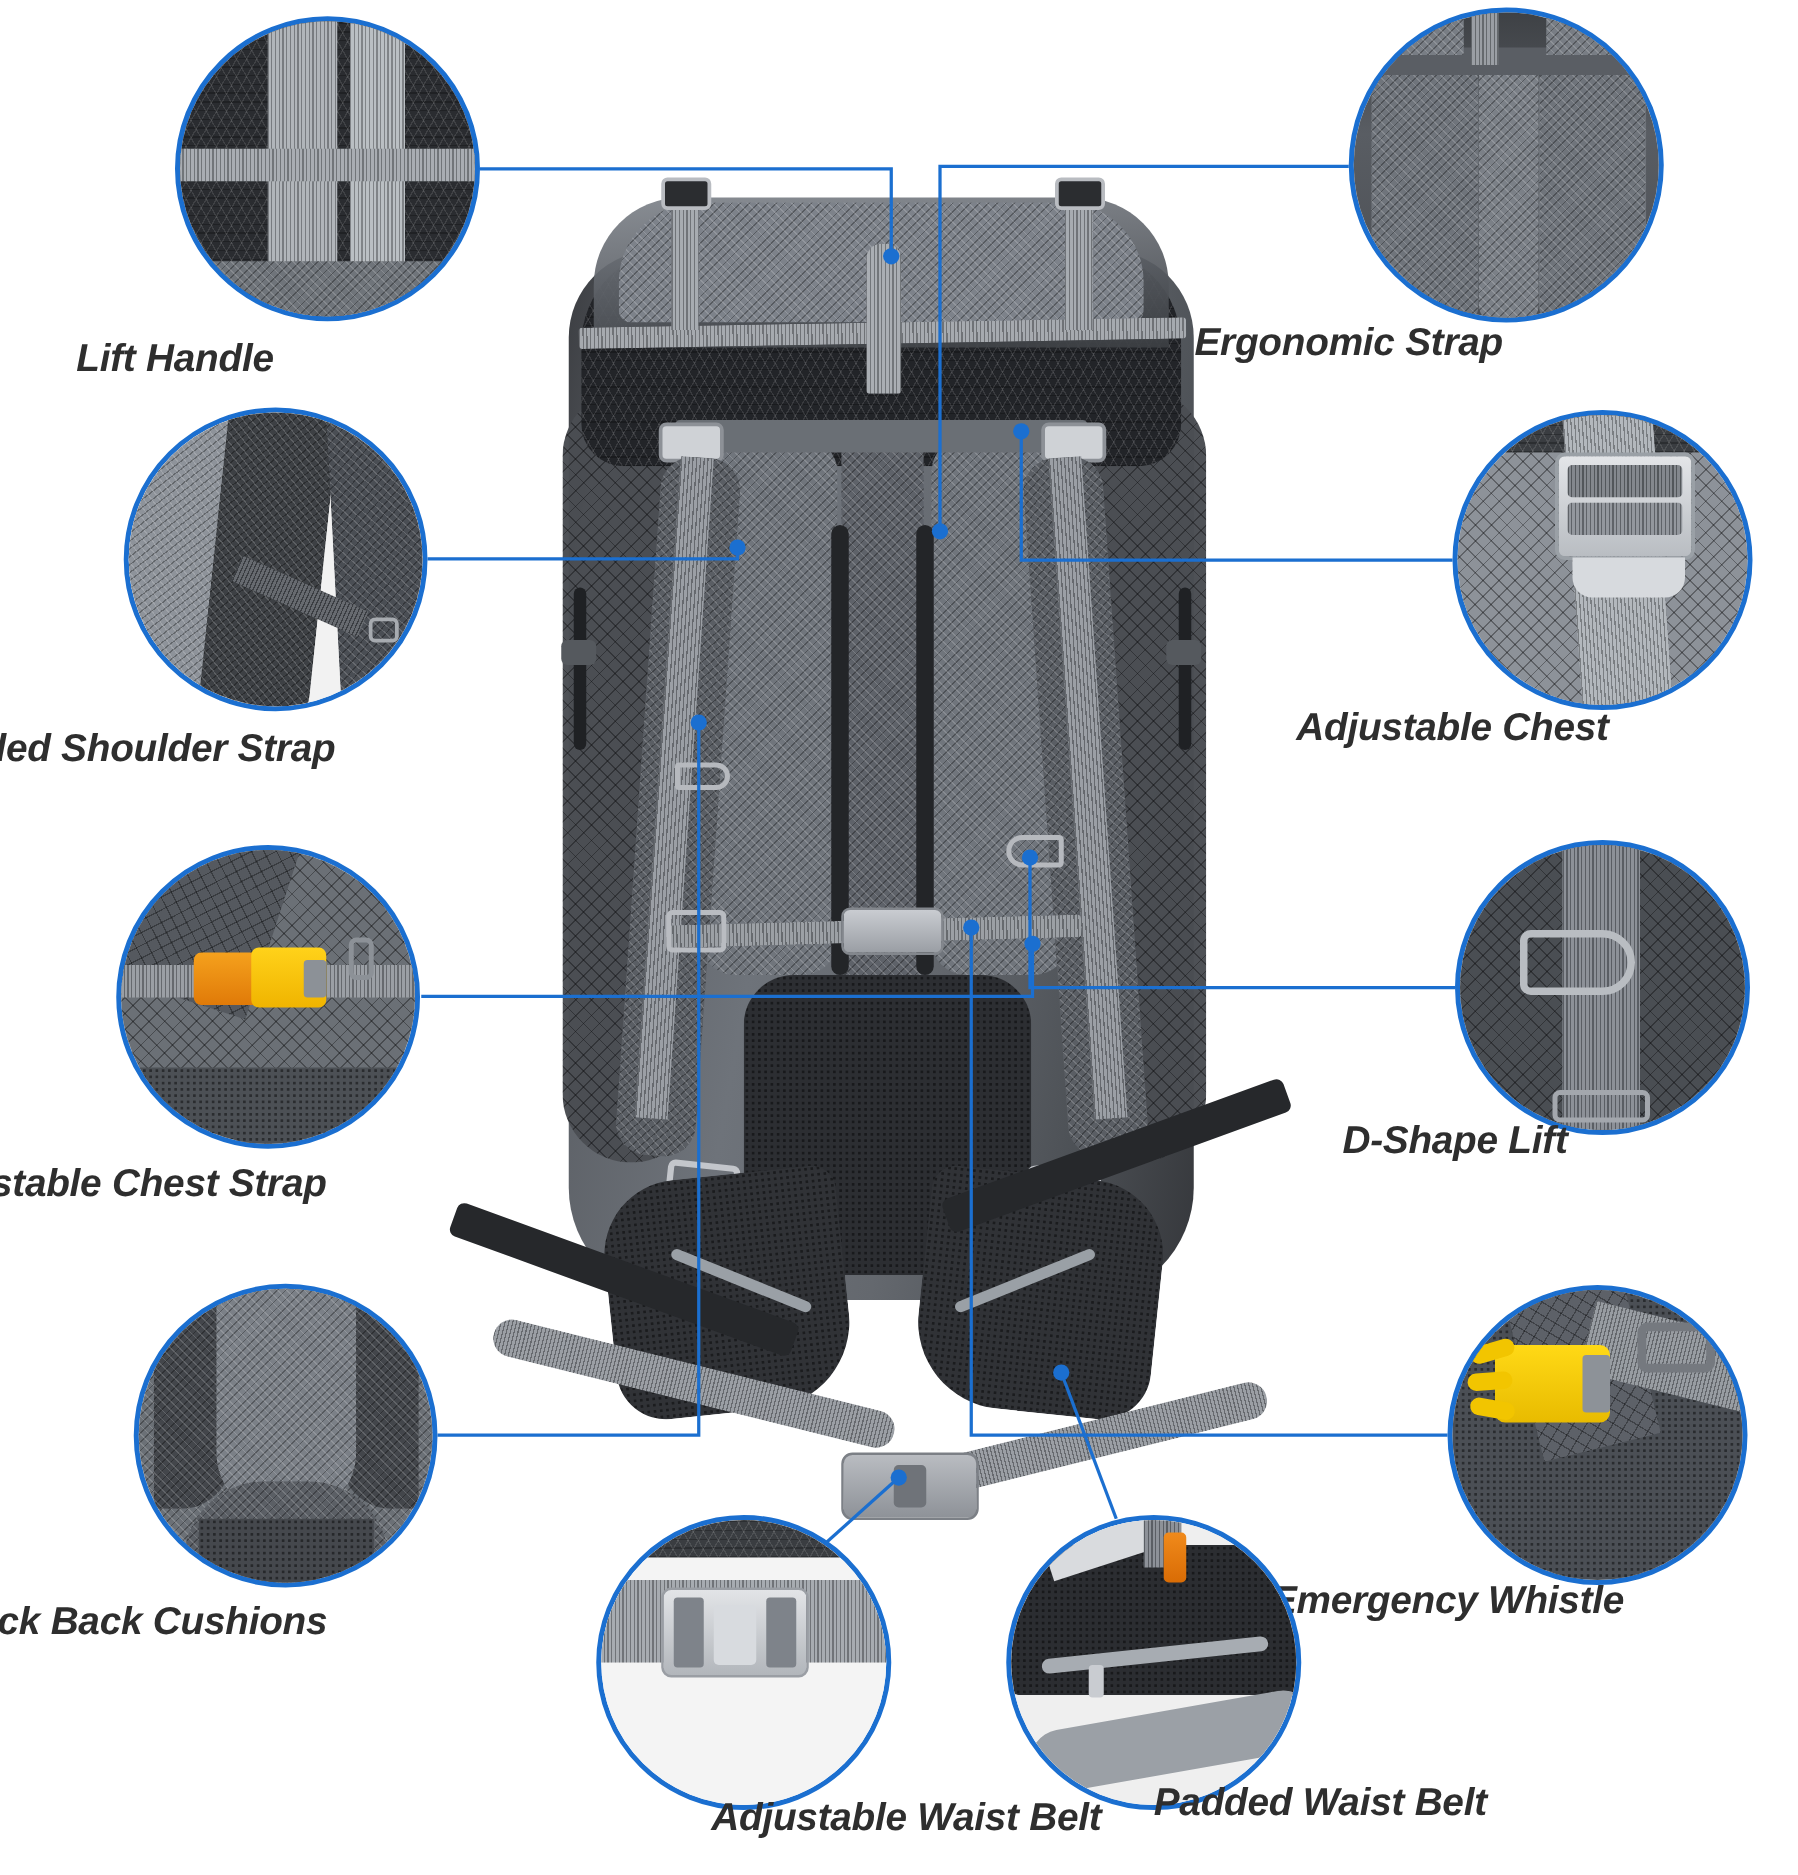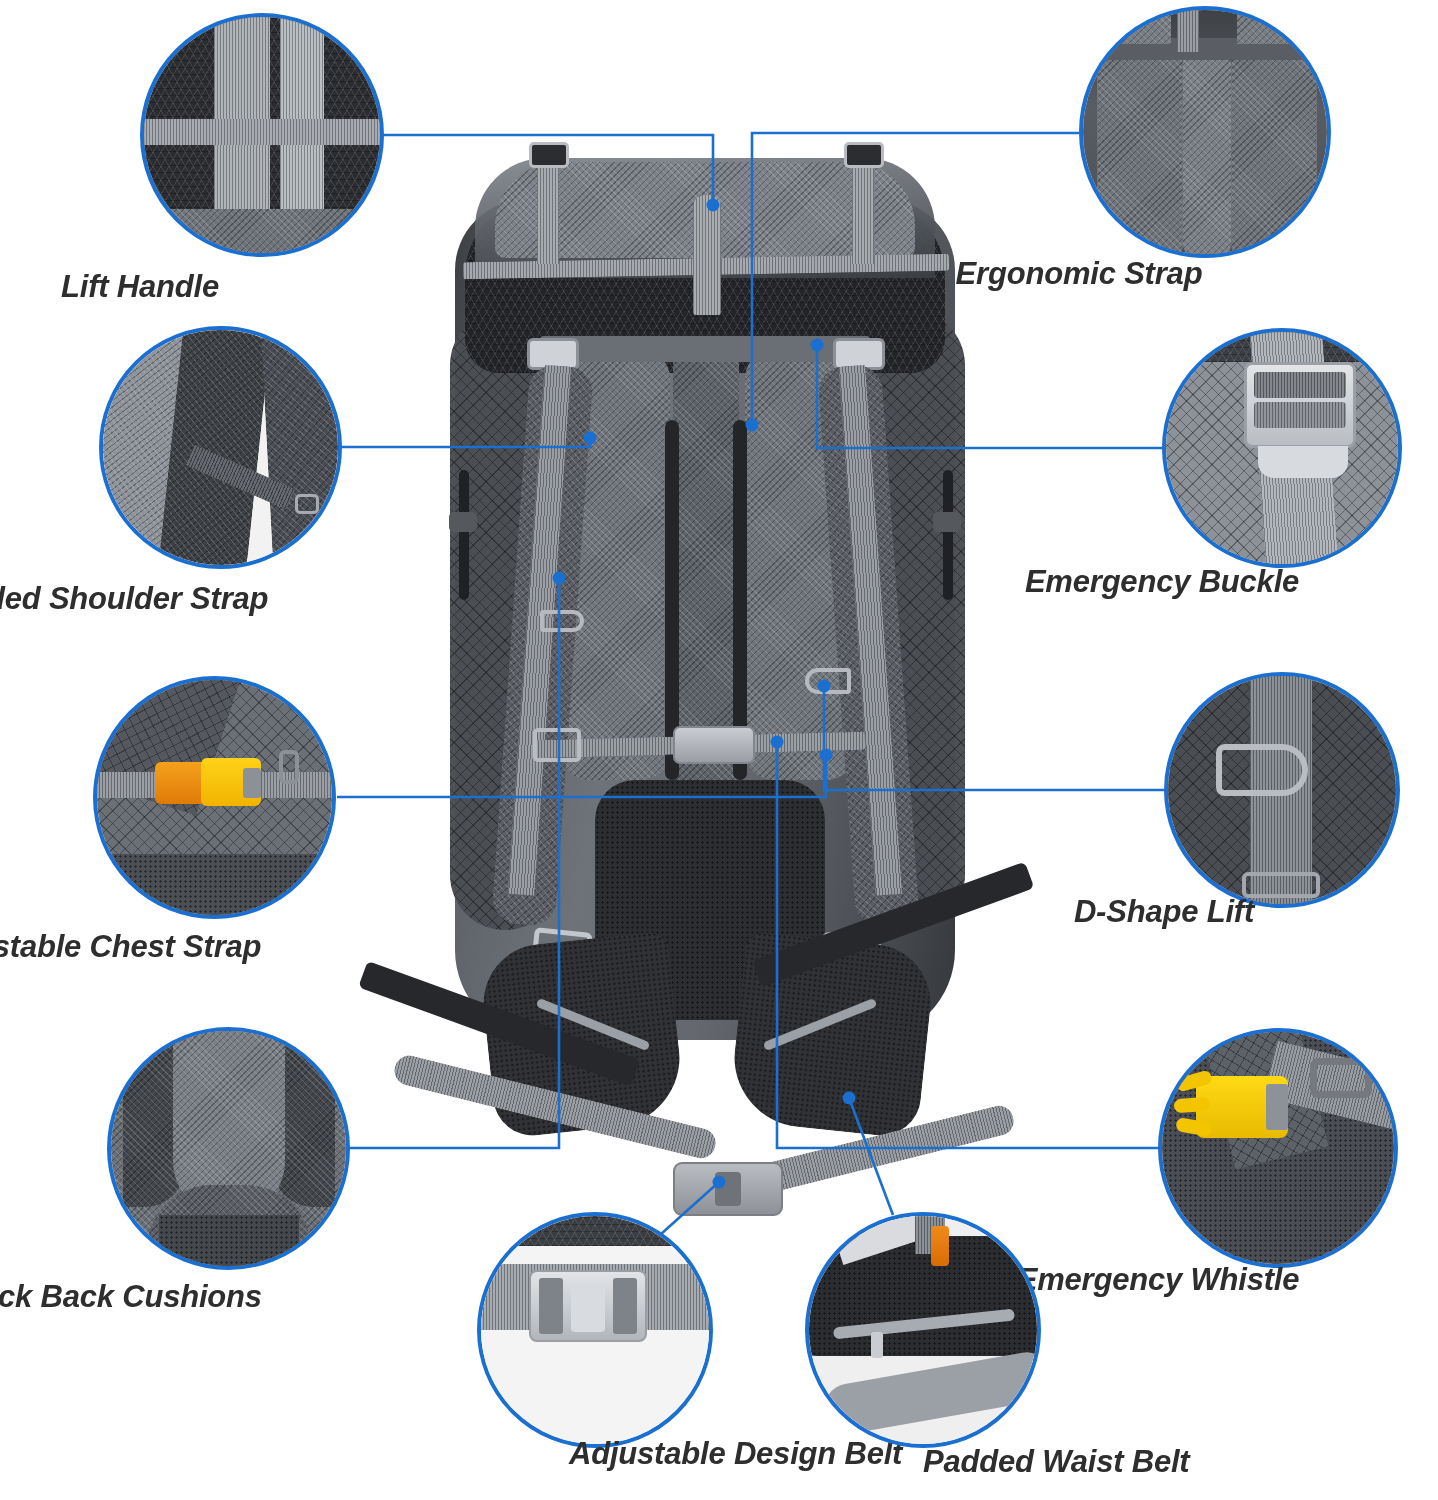--- a/index.html
+++ b/index.html
@@ -208,21 +208,21 @@
     <div class="bubble" style="width:240px;height:240px;">
       <div class="art diamond" style="background-color:#8d9299;">
         <div class="lay hex" style="left:40px;top:-6px;width:210px;height:40px;background-color:#3a3d41;"></div>
         <div class="lay weave" style="left:96px;top:0;width:72px;height:240px;background-color:#a9aeb4;transform:rotate(-4deg);"></div>
         <div class="lay" style="left:82px;top:34px;width:112px;height:86px;border-radius:8px;background:linear-gradient(180deg,#e3e5e8,#b9bdc2);border:3px solid #9aa0a6;box-sizing:border-box;"></div>
         <div class="lay weave" style="left:92px;top:44px;width:92px;height:26px;background-color:#73787e;border-radius:4px;"></div>
         <div class="lay weave" style="left:92px;top:74px;width:92px;height:26px;background-color:#848990;border-radius:4px;"></div>
         <div class="lay" style="left:96px;top:118px;width:90px;height:32px;border-radius:0 0 16px 16px;background:#d7dade;"></div>
       </div>
     </div>
-    <div class="cap" style="top:236px;">Emergency Buckle</div>
+    <div class="cap" style="top:236px;">Adjustable Chest</div>
   </div>
 
   <div class="callout" style="left:93px;top:676px;">
     <div class="bubble" style="width:243px;height:243px;">
       <div class="art diamond" style="background-color:#6b7076;">
         <div class="lay diamond" style="left:-20px;top:-30px;width:150px;height:150px;background-color:#55595f;transform:rotate(18deg);"></div>
         <div class="lay weave" style="left:0;top:96px;width:243px;height:26px;background-color:#8d9298;"></div>
         <div class="lay" style="left:62px;top:86px;width:54px;height:42px;border-radius:6px;background:linear-gradient(180deg,#f5a11d,#e07a08);"></div>
         <div class="lay" style="left:108px;top:82px;width:60px;height:48px;border-radius:6px;background:linear-gradient(180deg,#ffd21a,#f0b400);"></div>
         <div class="lay" style="left:150px;top:92px;width:18px;height:30px;background:#8c9197;border-radius:3px;"></div>
@@ -277,31 +277,31 @@
     <div class="bubble" style="width:236px;height:236px;">
       <div class="art" style="background:#f4f4f4;">
         <div class="lay hex" style="left:0;top:0;width:236px;height:34px;background-color:#3a3d41;"></div>
         <div class="lay weave" style="left:0;top:52px;width:236px;height:66px;background-color:#9ba0a6;"></div>
         <div class="lay" style="left:52px;top:58px;width:118px;height:72px;border-radius:8px;background:linear-gradient(180deg,#e2e4e7,#b2b6bb);border:2px solid #9a9ea4;box-sizing:border-box;"></div>
         <div class="lay" style="left:62px;top:66px;width:24px;height:56px;background:#7e838a;border-radius:3px;"></div>
         <div class="lay" style="left:136px;top:66px;width:24px;height:56px;background:#7e838a;border-radius:3px;"></div>
         <div class="lay" style="left:94px;top:72px;width:34px;height:48px;background:#d8dbdf;border-radius:4px;"></div>
       </div>
     </div>
-    <div class="cap" style="top:224px;left:92px;transform:none;">Adjustable Design Belt</div>
+    <div class="cap" style="top:224px;left:92px;transform:none;">Adjustable Waist Belt</div>
   </div>
 
   <div class="callout" style="left:805px;top:1212px;">
     <div class="bubble" style="width:236px;height:236px;">
       <div class="art" style="background:#efefef;">
         <div class="lay dots" style="left:-8px;top:24px;width:254px;height:120px;background-color:#2b2d31;border-radius:20px;"></div>
         <div class="lay" style="left:30px;top:0;width:90px;height:40px;background:#d9dbde;transform:rotate(-18deg);"></div>
         <div class="lay weave" style="left:110px;top:-4px;width:30px;height:46px;background-color:#7d828a;"></div>
         <div class="lay" style="left:126px;top:14px;width:18px;height:40px;border-radius:4px;background:linear-gradient(180deg,#f08a1b,#d96c05);"></div>
         <div class="lay" style="left:28px;top:106px;width:182px;height:12px;background:#a7acb2;border-radius:6px;transform:rotate(-6deg);"></div>
         <div class="lay" style="left:66px;top:120px;width:12px;height:26px;background:#c9ccd1;border-radius:3px;"></div>
         <div class="lay" style="left:18px;top:156px;width:230px;height:50px;background:#9ba0a6;border-radius:30px;transform:rotate(-10deg);"></div>
       </div>
     </div>
-    <div class="cap" style="top:232px;left:118px;transform:none;">Padded Waist Belt</div>
+    <div class="cap" style="top:212px;left:118px;transform:none;">Padded Waist Belt</div>
   </div>
 
 </div>
 
 </body></html>

